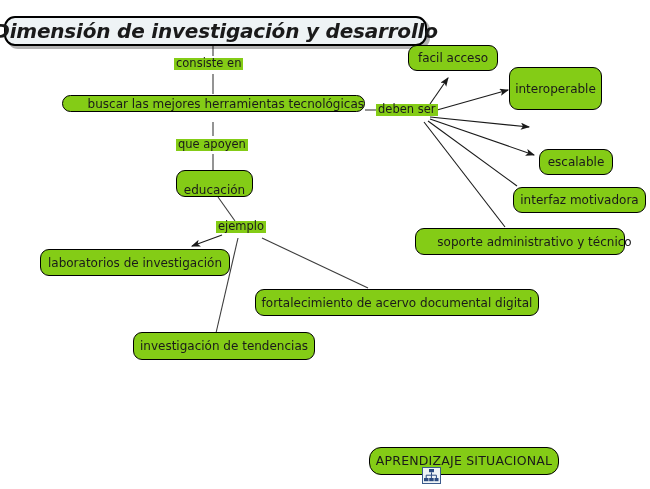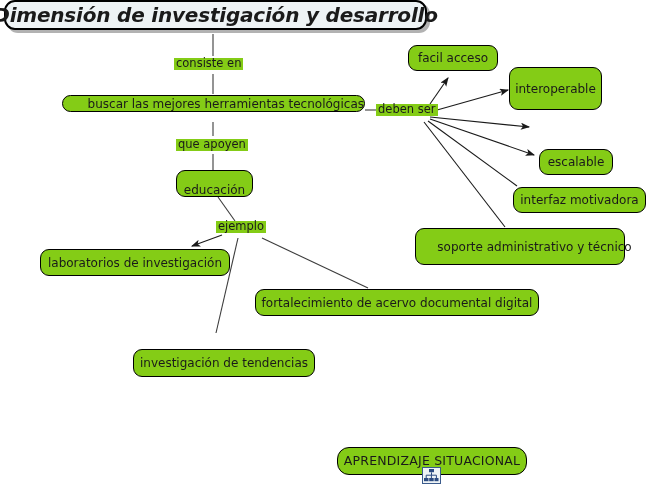--- a/index.html
+++ b/index.html
@@ -48,20 +48,21 @@
     font-weight: bold;
     font-style: italic;
     letter-spacing: -0.2px;
     box-shadow: 3px 3px 0 rgba(0,0,0,0.30);
   }
   .node-bottom {
     border: 1px solid #000000;
     border-radius: 12px;
     font-size: 12.5px;
     letter-spacing: 0.2px;
+    margin-left: 32px;
   }
   .edge-label {
     position: absolute;
     font-family: "DejaVu Sans", sans-serif;
     font-size: 11.5px;
     color: #1a1a1a;
     background: #84cc16;
     padding: 0 2px;
     white-space: nowrap;
     z-index: 4;
@@ -107,21 +108,21 @@
 
     <line x1="218" y1="197" x2="235" y2="221" stroke="#3c3c3c" stroke-width="1.1"></line>
 
     <line x1="222" y1="235" x2="192" y2="246" stroke="#1a1a1a" stroke-width="1.1" marker-end="url(#arrowhead)"></line>
 
     <line x1="238" y1="238" x2="216" y2="333" stroke="#3c3c3c" stroke-width="1.1"></line>
 
     <line x1="262" y1="238" x2="368" y2="288" stroke="#3c3c3c" stroke-width="1.1"></line>
   </svg>
 
-  <div class="node node-title" style="left:4px; top:0; width:423px; height:30px;">
+  <div class="node node-title" style="left:4px; top:16px; width:423px; height:30px;">
     <span>Dimensión de investigación y desarrollo</span>
   </div>
 
   <div class="node" style="left:62px; top:95px; width:303px; height:17px;justify-content:flex-end;">
     <span>buscar las mejores herramientas tecnológicas</span>
   </div>
 
   <div class="node" style="left:176px; top:170px; width:77px; height:27px;align-items:flex-end;">
     <span>educación</span>
   </div>
@@ -136,33 +137,33 @@
 
 
   <div class="node" style="left:513px; top:187px; width:133px; height:26px;">
     <span>interfaz motivadora</span>
   </div>
 
   <div class="node" style="left:539px; top:149px; width:74px; height:26px;">
     <span>escalable</span>
   </div>
 
-  <div class="node" style="left:415px; top:228px; width:210px; height:37px;padding-left:29px;">
+  <div class="node" style="left:415px; top:228px; width:210px; height:27px;padding-left:29px;">
     <span>soporte administrativo y técnico</span>
   </div>
 
   <div class="node" style="left:255px; top:289px; width:284px; height:27px;">
     <span>fortalecimiento de acervo documental digital</span>
   </div>
 
   <div class="node" style="left:40px; top:249px; width:190px; height:27px;">
     <span>laboratorios de investigación</span>
   </div>
 
-  <div class="node" style="left:133px; top:332px; width:182px; height:28px;margin-top:17px;">
+  <div class="node" style="left:133px; top:332px; width:182px; height:28px;">
     <span>investigación de tendencias</span>
   </div>
 
   <div class="node node-bottom" style="left:337px; top:447px; width:190px; height:28px;">
     <span>APRENDIZAJE SITUACIONAL</span>
   </div>
 
   <div class="map-icon" style="left:422px; top:467px;">
     <svg width="17" height="15" viewBox="0 0 17 15">
       <rect x="6" y="1" width="5" height="3.2" fill="#2b4a80"></rect>

